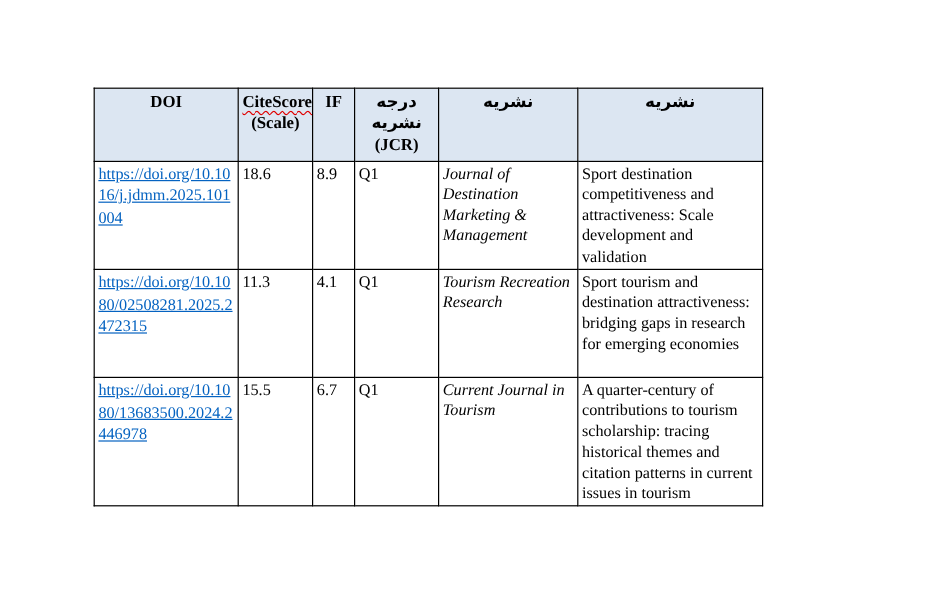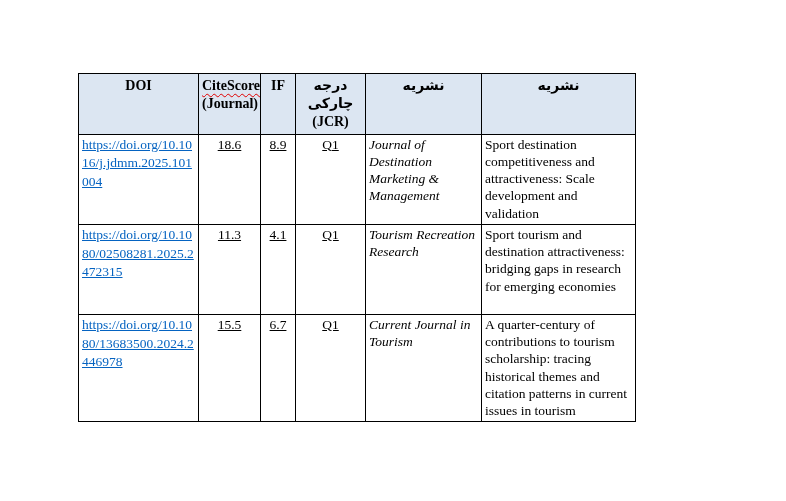--- a/index.html
+++ b/index.html
@@ -57,21 +57,21 @@
   }
   .doi-cell { padding-left: 2px; padding-right: 1px; }
   .doi-link {
     color: #0563c1;
     text-decoration: underline;
     word-break: break-all;
     cursor: pointer;
     line-height: 1.38;
     display: inline-block;
   }
-  .num-cell { text-align: center; text-decoration: underline; }
+  .num-cell { text-align: left; }
   .journal-cell { font-style: italic; line-height: 1.32; }
   .journal-offset { padding-top: 20px; }
   .title-cell { line-height: 1.3; }
 </style>
 </head>
 <body>
 
 <div class="page">
   <table class="pub-table">
     <colgroup>
@@ -82,27 +82,27 @@
       <col style="width:116px">
       <col style="width:154px">
     </colgroup>
     <thead>
       <tr>
         <th>
           <span>DOI</span>
         </th>
         <th>
           <span class="squiggly">CiteScore</span><br>
-          <span>(Journal)</span>
+          <span>(Scale)</span>
         </th>
         <th>
           <span>IF</span>
         </th>
         <th class="th-quartile">
-          <span dir="rtl">درجه چارکی</span><br>
+          <span dir="rtl">درجه نشریه</span><br>
           <span>(JCR)</span>
         </th>
         <th dir="rtl">
           <span>نشریه</span>
         </th>
         <th dir="rtl">
           <span>نشریه</span>
         </th>
       </tr>
     </thead>

